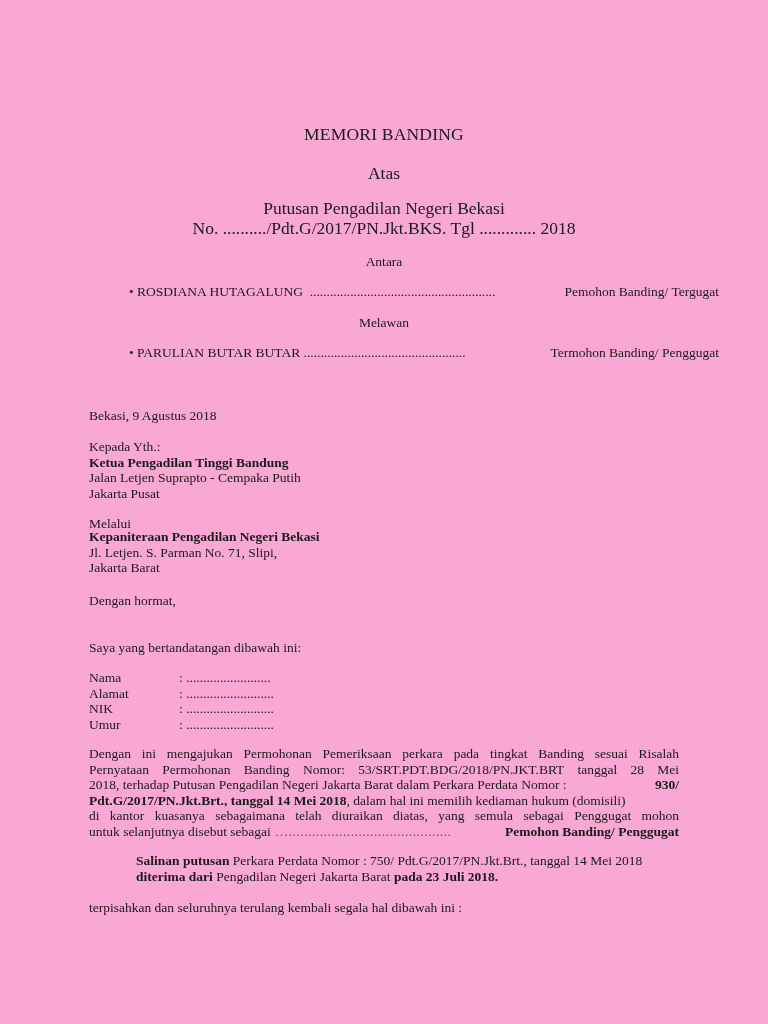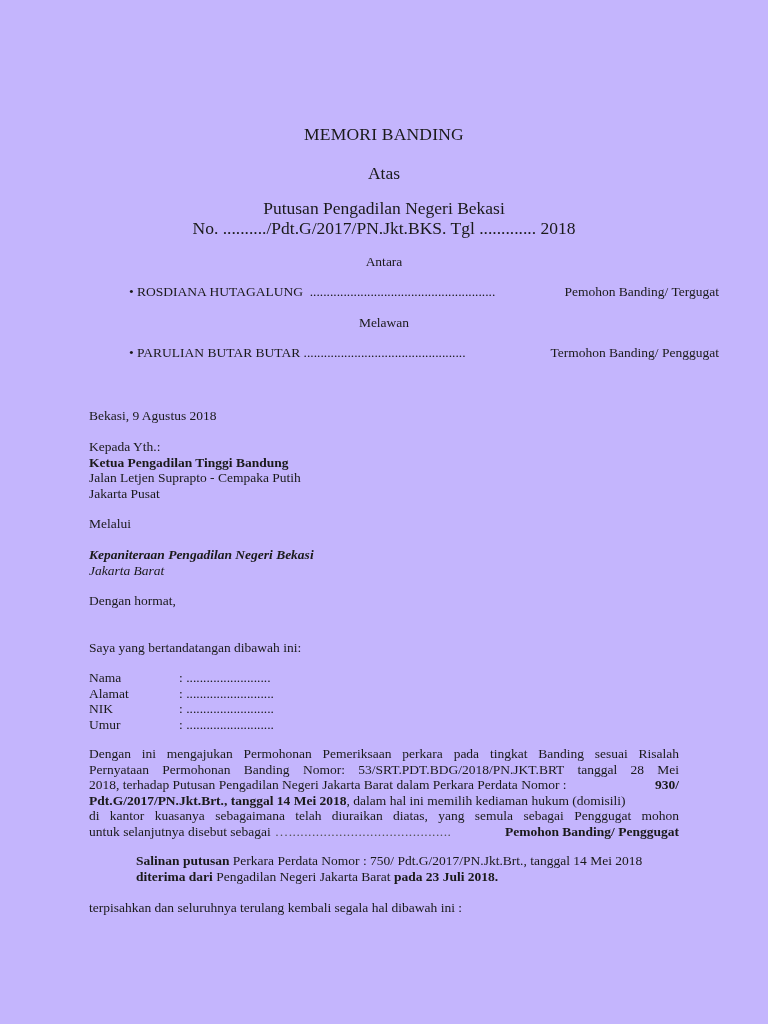--- a/index.html
+++ b/index.html
@@ -12,21 +12,21 @@
       height: 1024px;
       overflow: hidden;
       position: relative;
       font-family: "Liberation Serif", "DejaVu Serif", serif;
       color: #1a1a1a;
     }
     .page {
       position: absolute;
       left: 0; top: 0;
       width: 768px; height: 1024px;
-      background: #c4b5fd;
+      background: #f9a8d4;
     }
     .abs { position: absolute; white-space: nowrap; }
     .center { left: 0; width: 768px; text-align: center; }
     .title { top: 124px; font-size: 17.5px; letter-spacing: 0.2px; }
     .atas { top: 163px; font-size: 17.5px; }
     .putusan { top: 198px; font-size: 17.5px; }
     .nomor { top: 218px; font-size: 17.5px; }
     .antara { top: 254px; font-size: 13.5px; }
     .melawan { top: 315px; font-size: 13.5px; }
     .party {
@@ -91,22 +91,23 @@
     <span class="line">Kepada Yth.:</span>
     <span class="line b">Ketua Pengadilan Tinggi Bandung</span>
     <span class="line">Jalan Letjen Suprapto - Cempaka Putih</span>
     <span class="line">Jakarta Pusat</span>
   </div>
 
   <div class="body-text" style="top:516px;">
     <span class="line">Melalui</span>
   </div>
 
-  <div class="body-text" style="top:547px;font-style:italic;">
+  <div class="body-text" style="top:529px;">
     <span class="line b">Kepaniteraan Pengadilan Negeri Bekasi</span>
+    <span class="line">Jl. Letjen. S. Parman No. 71, Slipi,</span>
     <span class="line">Jakarta Barat</span>
   </div>
 
   <div class="body-text" style="top:593px;">
     <span class="line">Dengan hormat,</span>
   </div>
 
   <div class="body-text" style="top:640px;">
     <span class="line">Saya yang bertandatangan dibawah ini:</span>
   </div>

